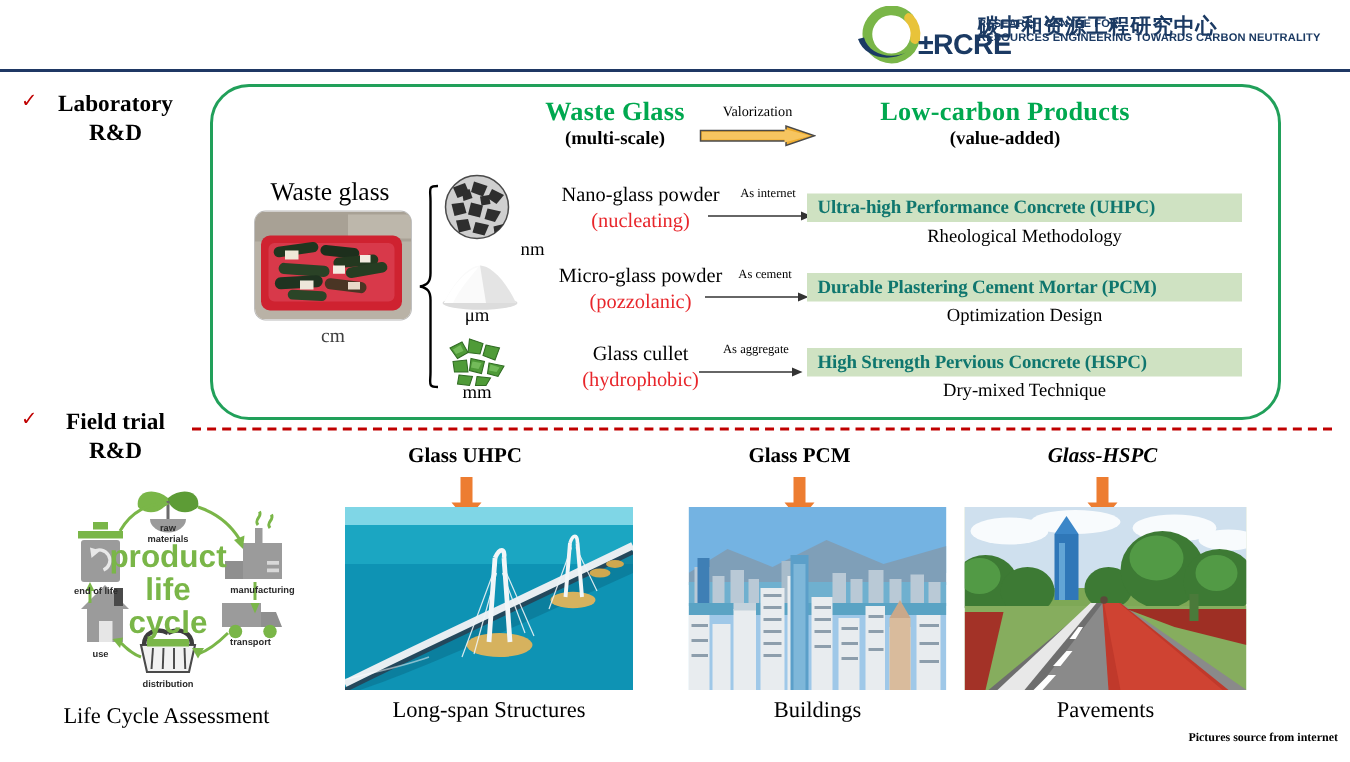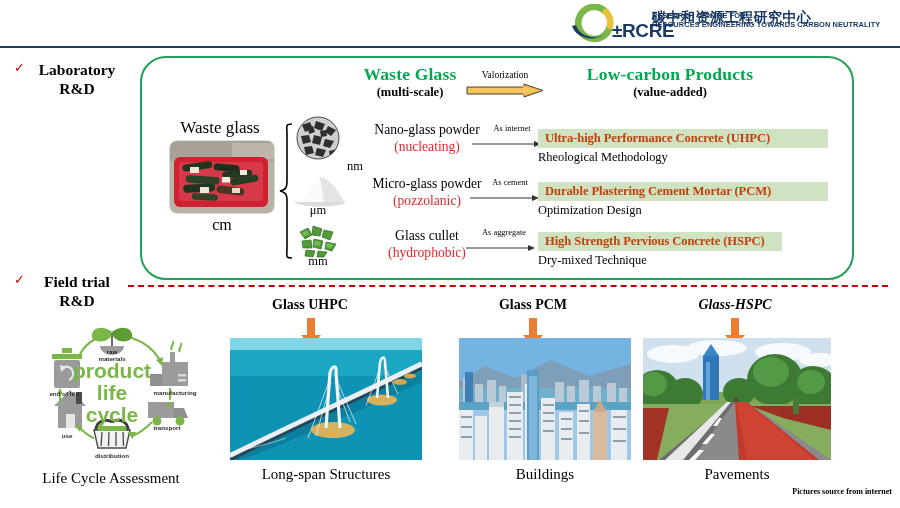--- a/index.html
+++ b/index.html
@@ -51,43 +51,43 @@
     font-weight:bold;font-size:12.5px;color:#000;}
 
   
   #valorization-label{left:462px;top:70px;width:86px;text-align:center;font-size:9.5px;color:#000;}
   #valorization-arrow{left:466px;top:83px;width:78px;height:15px;}
 
   
   #wg-word{left:164px;top:118px;width:112px;text-align:center;font-size:17px;color:#000;}
   #wg-photo{left:170px;top:141px;width:104px;height:72px;border-radius:7px;overflow:hidden;
     box-shadow:0 0 0 0.6px #b9b9b9;}
-  #wg-cm{left:170px;top:216px;width:104px;text-align:center;font-size:16px;color:#000000;}
+  #wg-cm{left:170px;top:216px;width:104px;text-align:center;font-size:13px;color:#404040;}
 
   
   #brace{left:278px;top:122px;width:16px;height:138px;}
 
   
   .sample-img{position:absolute;width:44px;height:44px;}
   .scale-cap{position:absolute;width:60px;text-align:center;font-size:12.5px;color:#000;}
   .mat-name{position:absolute;width:158px;text-align:center;font-size:13.6px;color:#000;
     line-height:16px;}
   .mat-prop{position:absolute;width:158px;text-align:center;font-size:13.6px;color:#e8262b;
     line-height:16px;}
 
   
   .mini-arrow{position:absolute;width:70px;height:20px;}
   .mini-arrow-label{position:absolute;width:76px;text-align:center;font-size:8.4px;color:#000;
     white-space:nowrap;}
 
   
   .prod-box{position:absolute;height:19px;background:#cfe2c2;display:flex;align-items:center;
     padding-left:7px;box-sizing:border-box;}
-  .prod-box span{font-weight:bold;font-size:12.6px;color:#c2410c;letter-spacing:-0.1px;white-space:nowrap;}
-  .prod-sub{position:absolute;text-align:left;font-size:12.4px;color:#000;white-space:nowrap;}
+  .prod-box span{font-weight:bold;font-size:12.6px;color:#0f766e;letter-spacing:-0.1px;white-space:nowrap;}
+  .prod-sub{position:absolute;text-align:center;font-size:12.4px;color:#000;white-space:nowrap;}
 
   
   #red-divider{left:128px;top:285px;width:760px;height:0;
     border-top:2px dashed #c00000;}
 
   
   .field-head{position:absolute;text-align:center;font-weight:bold;font-size:14px;color:#000;
     white-space:nowrap;}
   .down-arrow{position:absolute;width:22px;height:30px;}
 
@@ -251,21 +251,21 @@
 </svg>
 <div class="scale-cap" style="left:288px;top:254px;">mm</div>
 <div class="mat-name" style="left:348px;top:228px;">Glass cullet</div>
 <div class="mat-prop" style="left:348px;top:245px;">(hydrophobic)</div>
 
 <div class="mini-arrow-label" style="left:466px;top:228px;">As aggregate</div>
 <svg class="mini-arrow" style="left:466px;top:238px;" viewBox="0 0 70 10">
   <line x1="0" y1="5" x2="62" y2="5" stroke="#333" stroke-width="1"></line>
   <polygon points="62,2 69,5 62,8" fill="#333"></polygon>
 </svg>
-<div class="prod-box" style="left:538px;top:232px;width:244px;">
+<div class="prod-box" style="left:538px;top:232px;width:290px;">
   <span>High Strength Pervious Concrete (HSPC)</span>
 </div>
 <div class="prod-sub" style="left:538px;top:253px;width:290px;">Dry-mixed Technique</div>
 
 <div id="red-divider" class="abs"></div>
 
 <div class="field-head" style="left:220px;top:297px;width:180px;">Glass UHPC</div>
 <svg class="down-arrow" style="left:300px;top:318px;" viewBox="0 0 22 30">
   <polygon points="7,0 15,0 15,17 21,17 11,29 1,17 7,17" fill="#ed7d31"></polygon>
 </svg>

